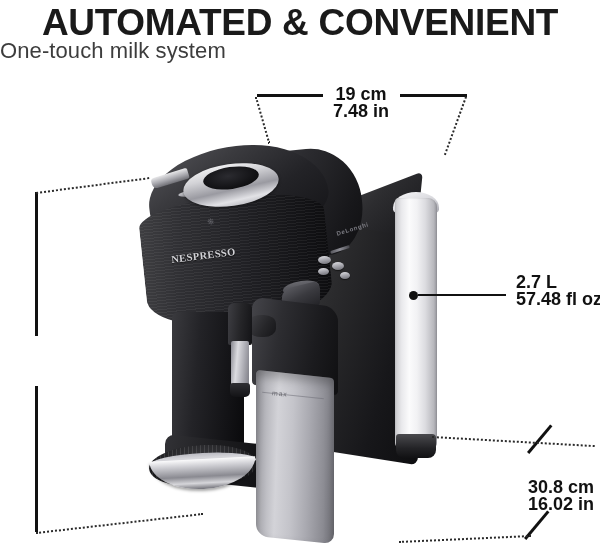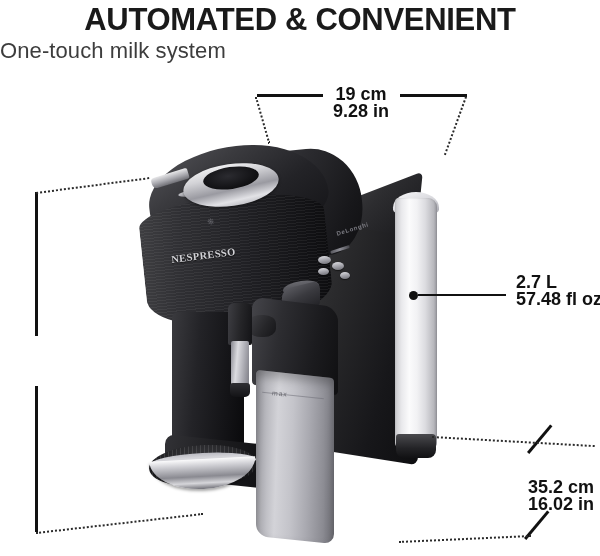--- a/index.html
+++ b/index.html
@@ -18,21 +18,21 @@
     background: #ffffff;
     overflow: hidden;
   }
 
   
   .title {
     position: absolute;
     left: 0; top: 2px;
     width: 600px;
     text-align: center;
-    font-size: 31px;
+    font-size: 37px;
     font-weight: bold;
     letter-spacing: -0.3px;
     color: #1a1a1a;
     white-space: nowrap;
   }
   .subtitle {
     position: absolute;
     left: 0; top: 38px;
     width: 600px;
     font-size: 22px;
@@ -419,34 +419,34 @@
     <div class="milk-max-line"></div>
     <div class="milk-max">max</div>
   </div>
 
   <div class="rule-h" style="left:257px; top:94px; width:66px;"></div>
   <div class="rule-h" style="left:400px; top:94px; width:67px;"></div>
   <div class="lead" style="left:257px; top:97px; width:48px; transform:rotate(74deg);"></div>
   <div class="lead" style="left:467px; top:97px; width:62px; transform:rotate(110deg);"></div>
   <div class="dim-label" style="left:330px; top:86px; text-align:center; width:62px;">
     <span>19 cm</span>
-    <span class="l2">9.28 in</span>
+    <span class="l2">7.48 in</span>
   </div>
 
   <div class="rule-v" style="left:35px; top:192px; height:144px;"></div>
   <div class="rule-v" style="left:35px; top:386px; height:146px;"></div>
   <div class="lead" style="left:36px; top:192px; width:114px; transform:rotate(-7.5deg);"></div>
   <div class="lead" style="left:36px; top:532px; width:168px; transform:rotate(-6.5deg);"></div>
 
   <div class="rule-d" style="left:527px; top:452px; width:36px; transform:rotate(-50deg);"></div>
   <div class="rule-d" style="left:524px; top:538px; width:36px; transform:rotate(-50deg);"></div>
   <div class="lead" style="left:432px; top:436px; width:163px; transform:rotate(3.2deg);"></div>
   <div class="lead" style="left:399px; top:541px; width:132px; transform:rotate(-2.6deg);"></div>
   <div class="dim-label" style="left:528px; top:479px;">
-    <span>35.2 cm</span>
+    <span>30.8 cm</span>
     <span class="l2">16.02 in</span>
   </div>
 
   <div class="callout-dot" style="left:409px; top:291px;"></div>
   <div class="rule-h" style="left:418px; top:294px; width:88px; height:2px;"></div>
   <div class="dim-label" style="left:516px; top:274px;">
     <span>2.7 L</span>
     <span class="l2">57.48 fl oz</span>
   </div>
 

